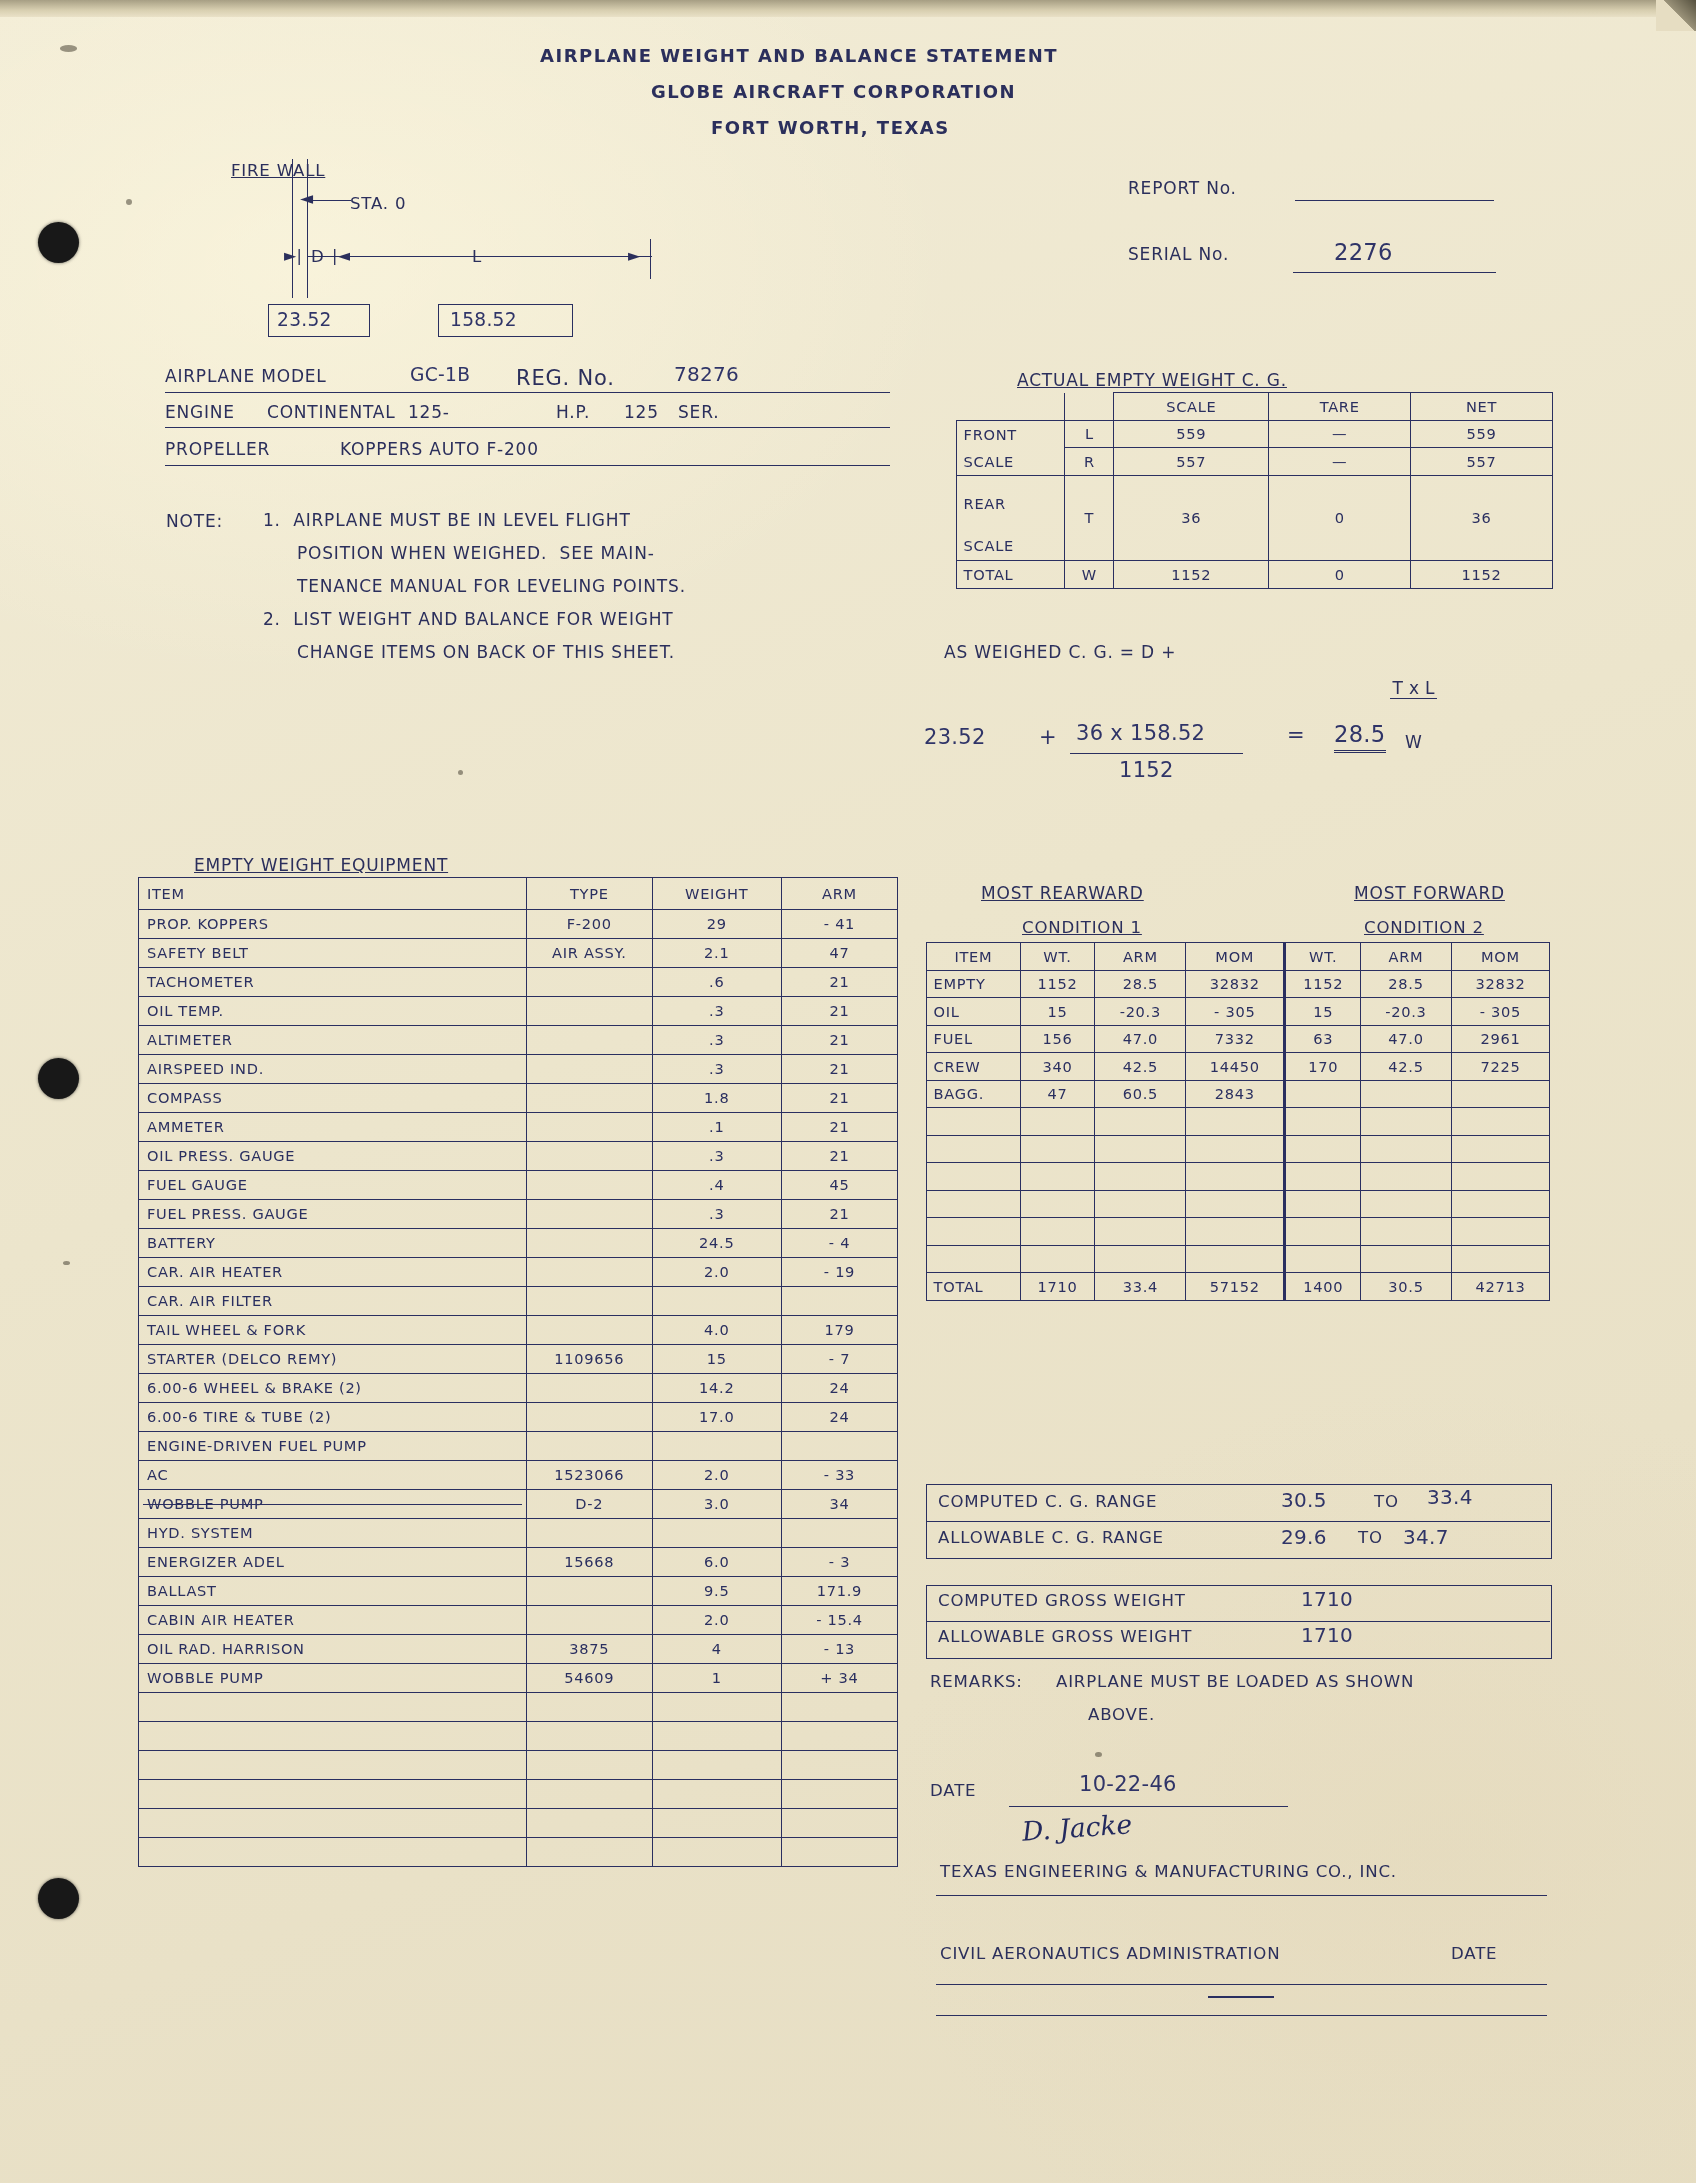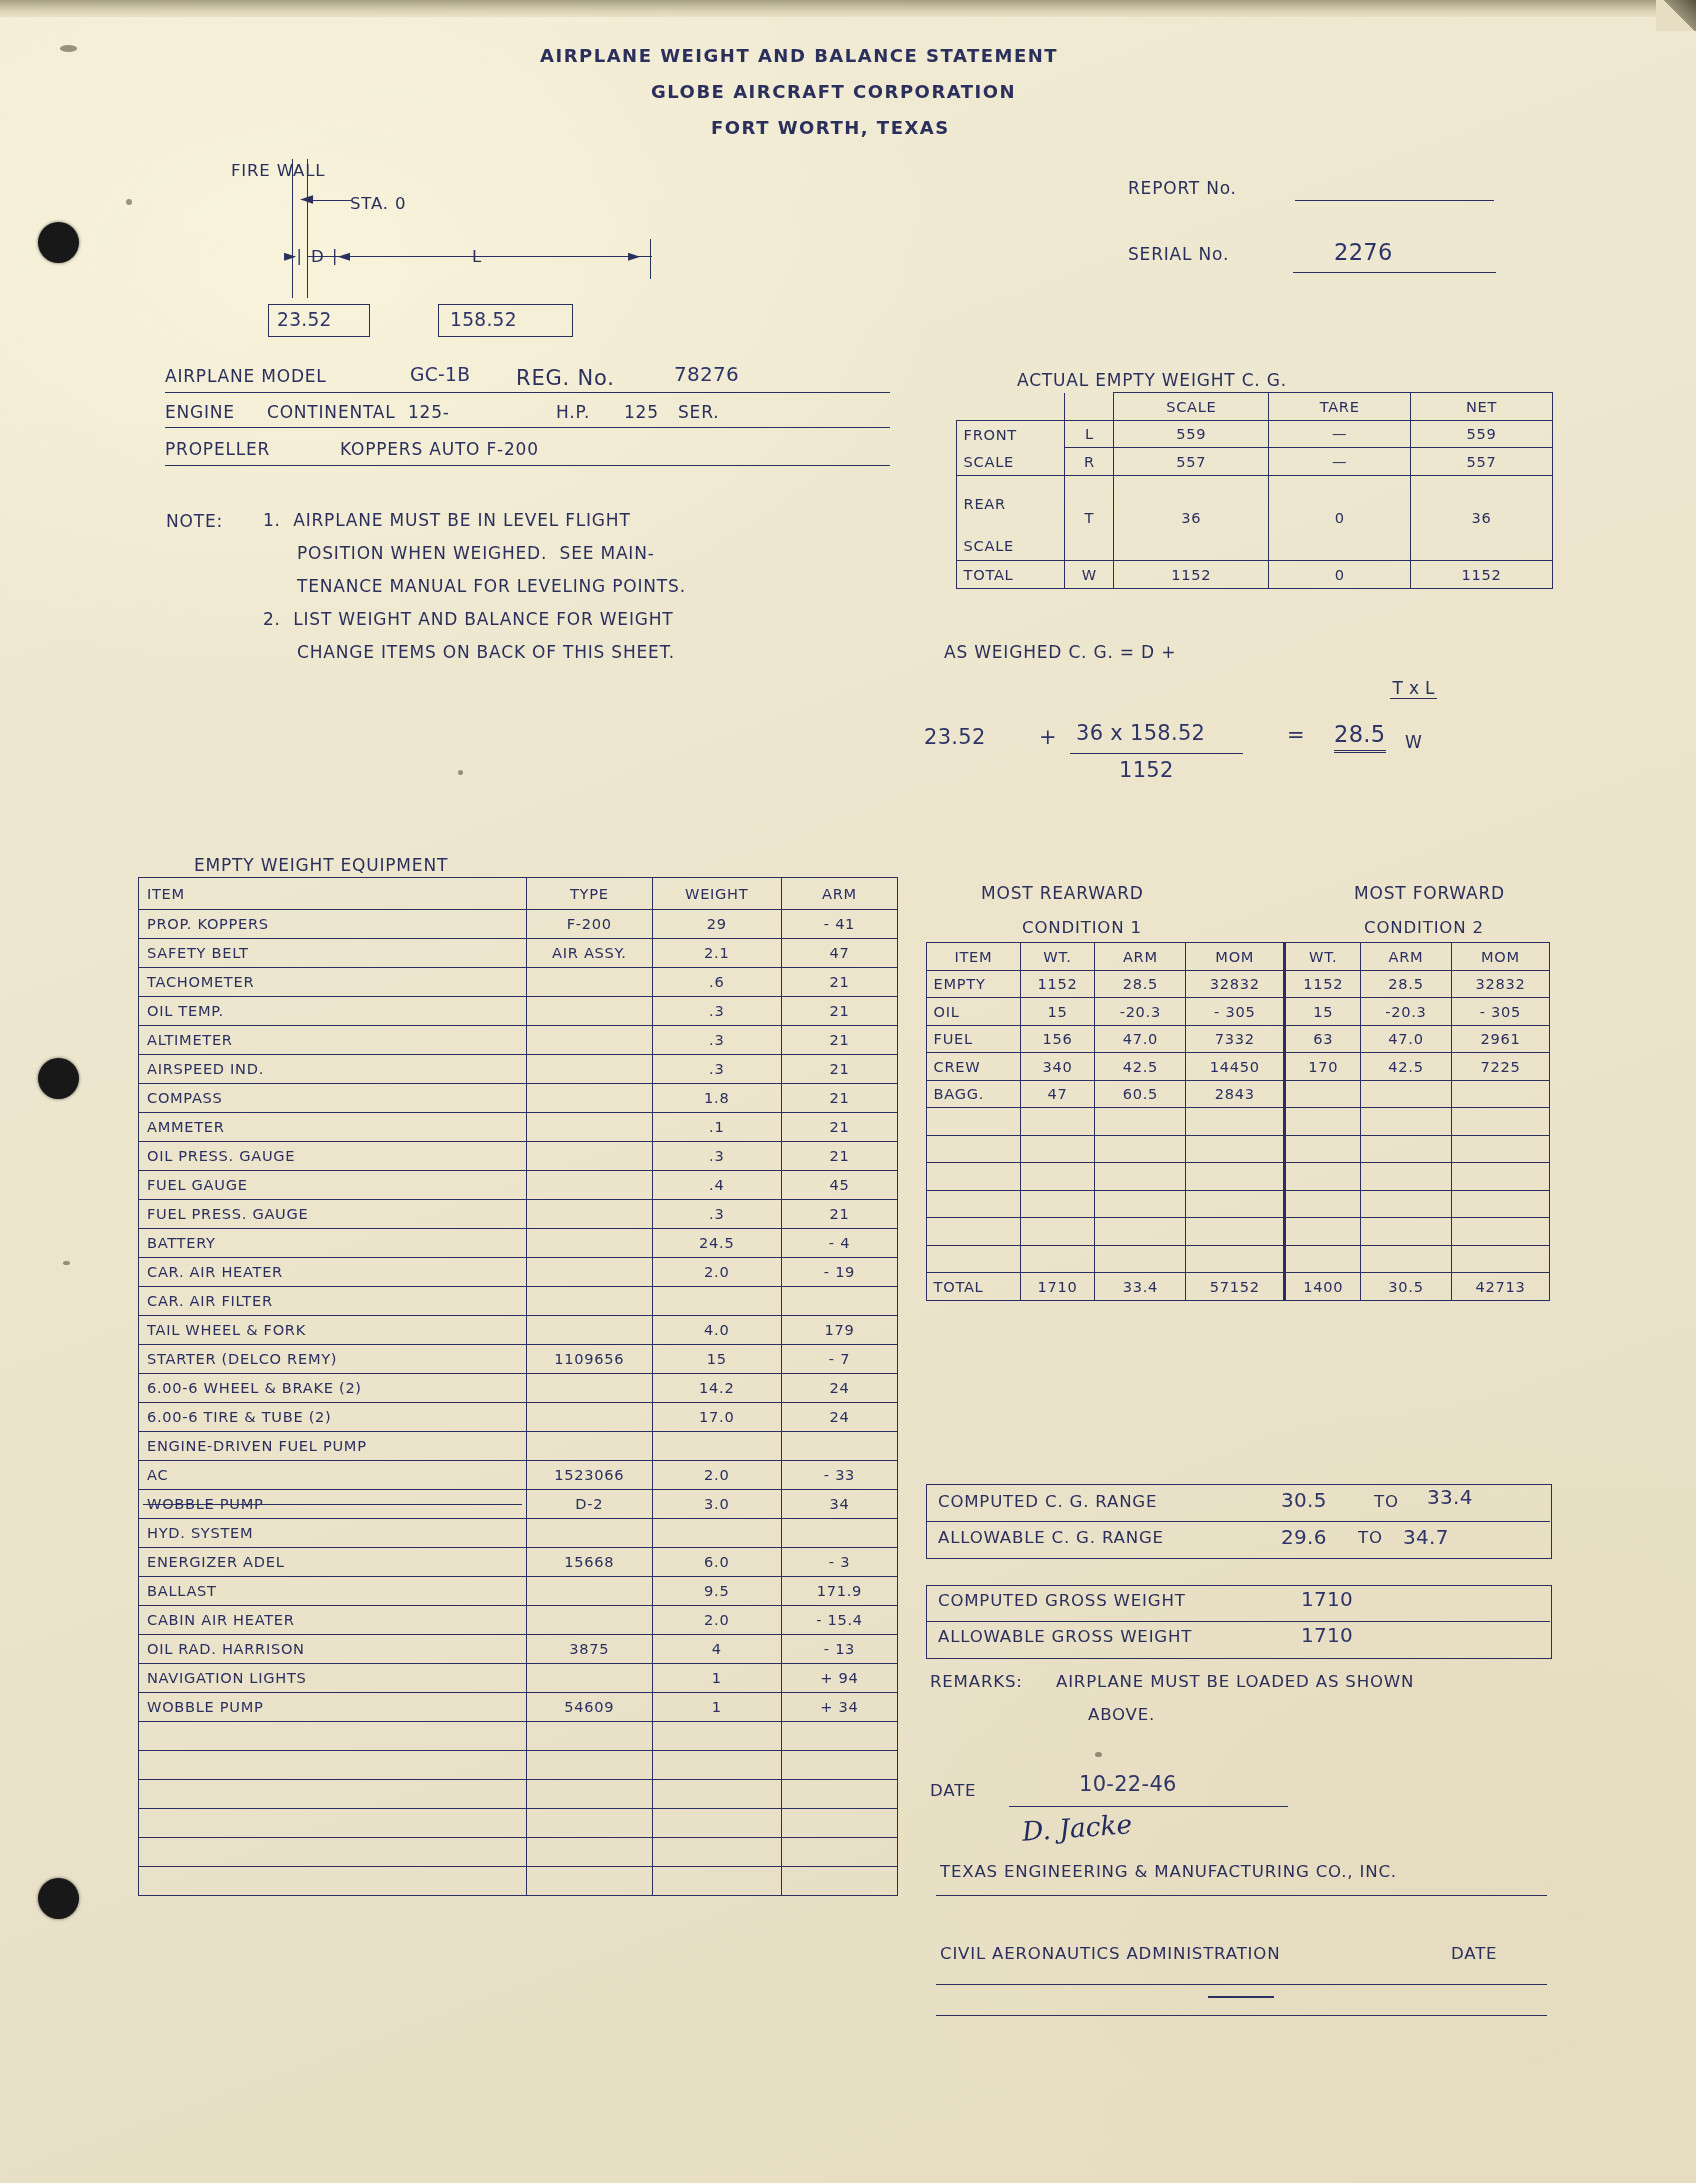--- a/index.html
+++ b/index.html
@@ -62,21 +62,21 @@
     font-family: "DejaVu Sans", sans-serif;
     font-size: 15.3px;
     letter-spacing: 0.8px;
   }
   .title {
     font-size: 18px;
     letter-spacing: 1.5px;
     font-weight: 600;
     margin-left: 34px;
   }
-  .ul { }
+  .ul { text-decoration: underline; }
 
   .line {
     position: absolute;
     background: #2a2f60;
   }
   .hline { height: 1.3px; }
   .vline { width: 1.3px; }
 
   
   table.grid {
@@ -436,26 +436,20 @@
           <td class="num">2.0</td>
           <td class="num">- 15.4</td>
         </tr>
         <tr>
           <td class="item">OIL RAD. HARRISON</td>
           <td class="num">3875</td>
           <td class="num">4</td>
           <td class="num">- 13</td>
         </tr>
         <tr>
-          <td class="item">NAVIGATION LIGHTS</td>
-          <td class="num"></td>
-          <td class="num">1</td>
-          <td class="num">+ 94</td>
-        </tr>
-        <tr>
           <td class="item">WOBBLE PUMP</td>
           <td class="num">54609</td>
           <td class="num">1</td>
           <td class="num">+ 34</td>
         </tr>
         <tr>
           <td class="item"></td>
           <td class="num"></td>
           <td class="num"></td>
           <td class="num"></td>

